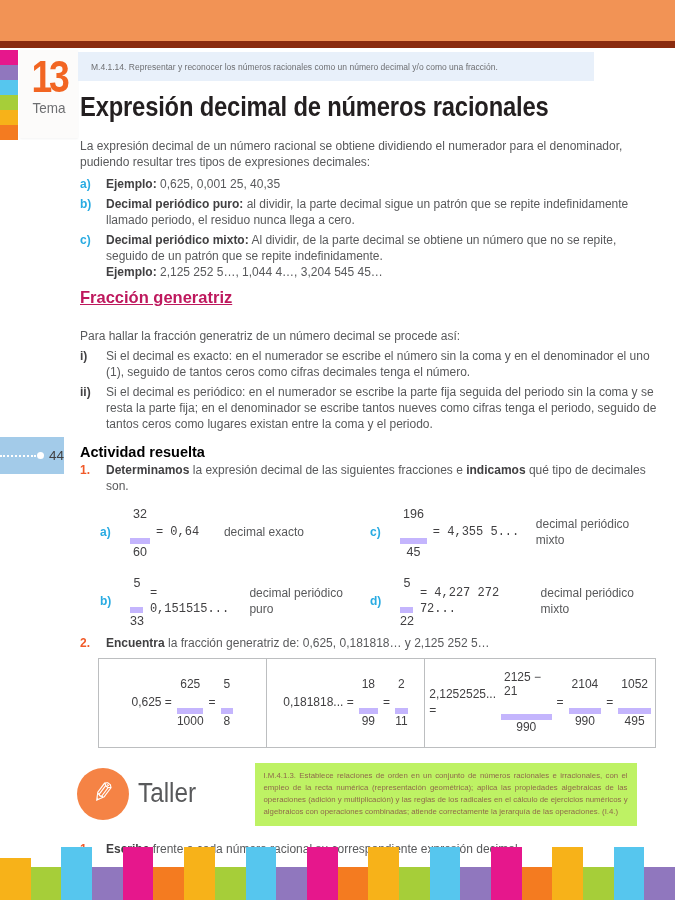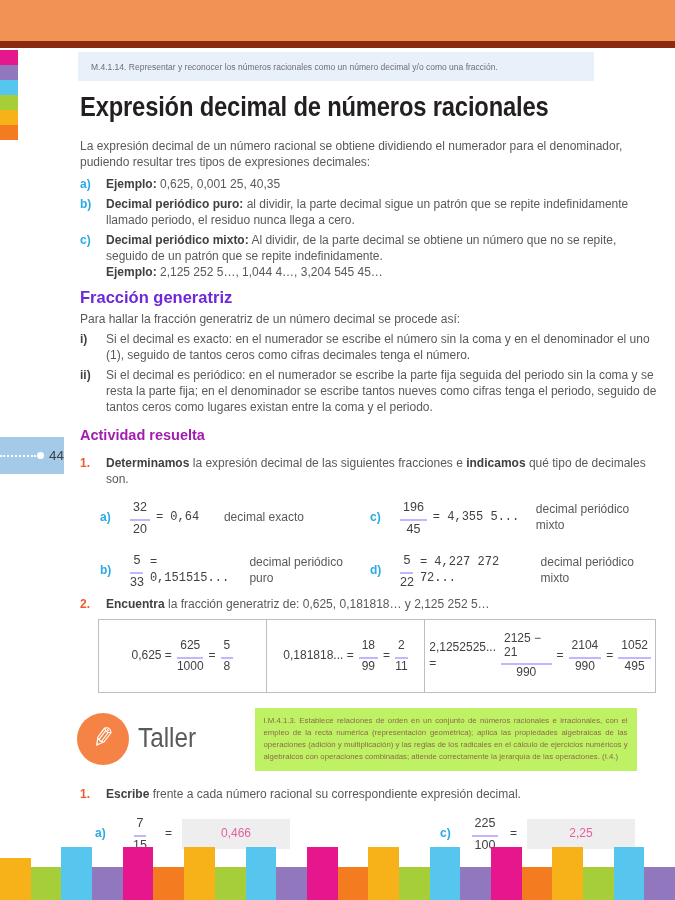--- a/index.html
+++ b/index.html
@@ -23,31 +23,31 @@
   
   .content { position:absolute; left:80px; top:90px; width:578px; font-size:12px; line-height:1.33; }
   .title { font-size:27px; font-weight:bold; color:#231F20; letter-spacing:-0.2px; white-space:nowrap;
     transform:scaleX(0.88); transform-origin:left center; margin-bottom:13px; }
   .intro { margin-bottom:6px; }
   .abc-item { display:flex; margin-bottom:4px; }
   .abc-label { width:26px; flex:0 0 26px; font-weight:bold; color:#29ABE2; }
   .abc-body p { margin:0; }
   .abc-body b, .example b, .qtext b, .roman-label { color:#414042; }
   .example { margin:1px 0 4px; }
-  .blue-heading { font-size:16.5px; font-weight:bold; color:#6d28d9; margin:6px 0 4px; }
+  .blue-heading { font-size:16.5px; font-weight:bold; color:#be185d; margin:6px 0 21px;text-decoration:underline; }
   .gen-intro { margin-bottom:4px; }
   .roman-item { display:flex; margin-bottom:4px; }
   .roman-label { width:26px; flex:0 0 26px; font-weight:bold; }
-  .orange-heading { font-size:14.5px; font-weight:bold; color:#a21caf; margin:10px 0 11px; }
+  .orange-heading { font-size:14.5px; font-weight:bold; color:#000000; margin:10px 0 1px; }
   .q-line { display:flex; margin-bottom:4px; }
   .qnum { width:26px; flex:0 0 26px; font-weight:bold; color:#F15A29; }
   
   .frac { display:inline-flex; flex-direction:column; align-items:center; vertical-align:middle;
     line-height:1.15; color:#414042; font-size:12.5px; }
-  .fn { border-bottom:2px solid #c4b5fd; padding:0 3px 4px; }
+  .fn { border-bottom:6px solid #c4b5fd; padding:0 3px 16px; }
   .fd { padding-top:1px; }
   
   .solved-grid { display:grid; grid-template-columns:270px 1fr; row-gap:17px; margin:12px 0 8px 20px; }
   .solved-item { display:flex; align-items:center; gap:6px; }
   .solved-item .abc-label { width:24px; flex:0 0 24px; }
   .result { color:#414042; min-width:62px;font-family:Liberation Mono, monospace; }
   .result.wide { min-width:97px; }
   .dtype { color:#58595B; }
   
   .gen-box { display:flex; width:558px; border:1px solid #BCBEC0; margin:6px 0 0 18px; }
@@ -93,20 +93,24 @@
 
   <div class="logo-strip" id="logo-strip">
       <div class="logo-sq" style="background: rgb(230, 23, 140);"></div>
       <div class="logo-sq" style="background: rgb(144, 119, 190);"></div>
       <div class="logo-sq" style="background: rgb(86, 198, 238);"></div>
       <div class="logo-sq" style="background: rgb(166, 206, 57);"></div>
       <div class="logo-sq" style="background: rgb(247, 178, 25);"></div>
       <div class="logo-sq" style="background: rgb(244, 123, 32);"></div>
     </div>
 
+  <div class="tema-box">
+    <div class="tema-num">13</div>
+    <div class="tema-word">Tema</div>
+  </div>
 
   <div class="std-banner">
     <span>M.4.1.14. Representar y reconocer los números racionales como un número decimal y/o como una fracción.</span>
   </div>
 
   <div class="content">
 
     <div class="title">Expresión decimal de números racionales</div>
 
     <p class="intro">La expresión decimal de un número racional se obtiene dividiendo el numerador para el denominador, pudiendo resultar tres tipos de expresiones decimales:</p>
@@ -150,21 +154,21 @@
     <div class="q-line">
       <span class="qnum">1.</span>
       <span class="qtext"><b>Determinamos</b><span> la expresión decimal de las siguientes fracciones e </span><b>indicamos</b><span> qué tipo de decimales son.</span></span>
     </div>
 
     <div class="solved-grid">
       <div class="solved-item">
         <span class="abc-label">a)</span>
         <span class="frac">
             <span class="fn">32</span>
-            <span class="fd">20</span>
+            <span class="fd">60</span>
           </span>
         <span class="result">= 0,64</span>
         <span class="dtype">decimal exacto</span>
       </div>
       <div class="solved-item">
         <span class="abc-label">c)</span>
         <span class="frac">
             <span class="fn">196</span>
             <span class="fd">45</span>
           </span>

